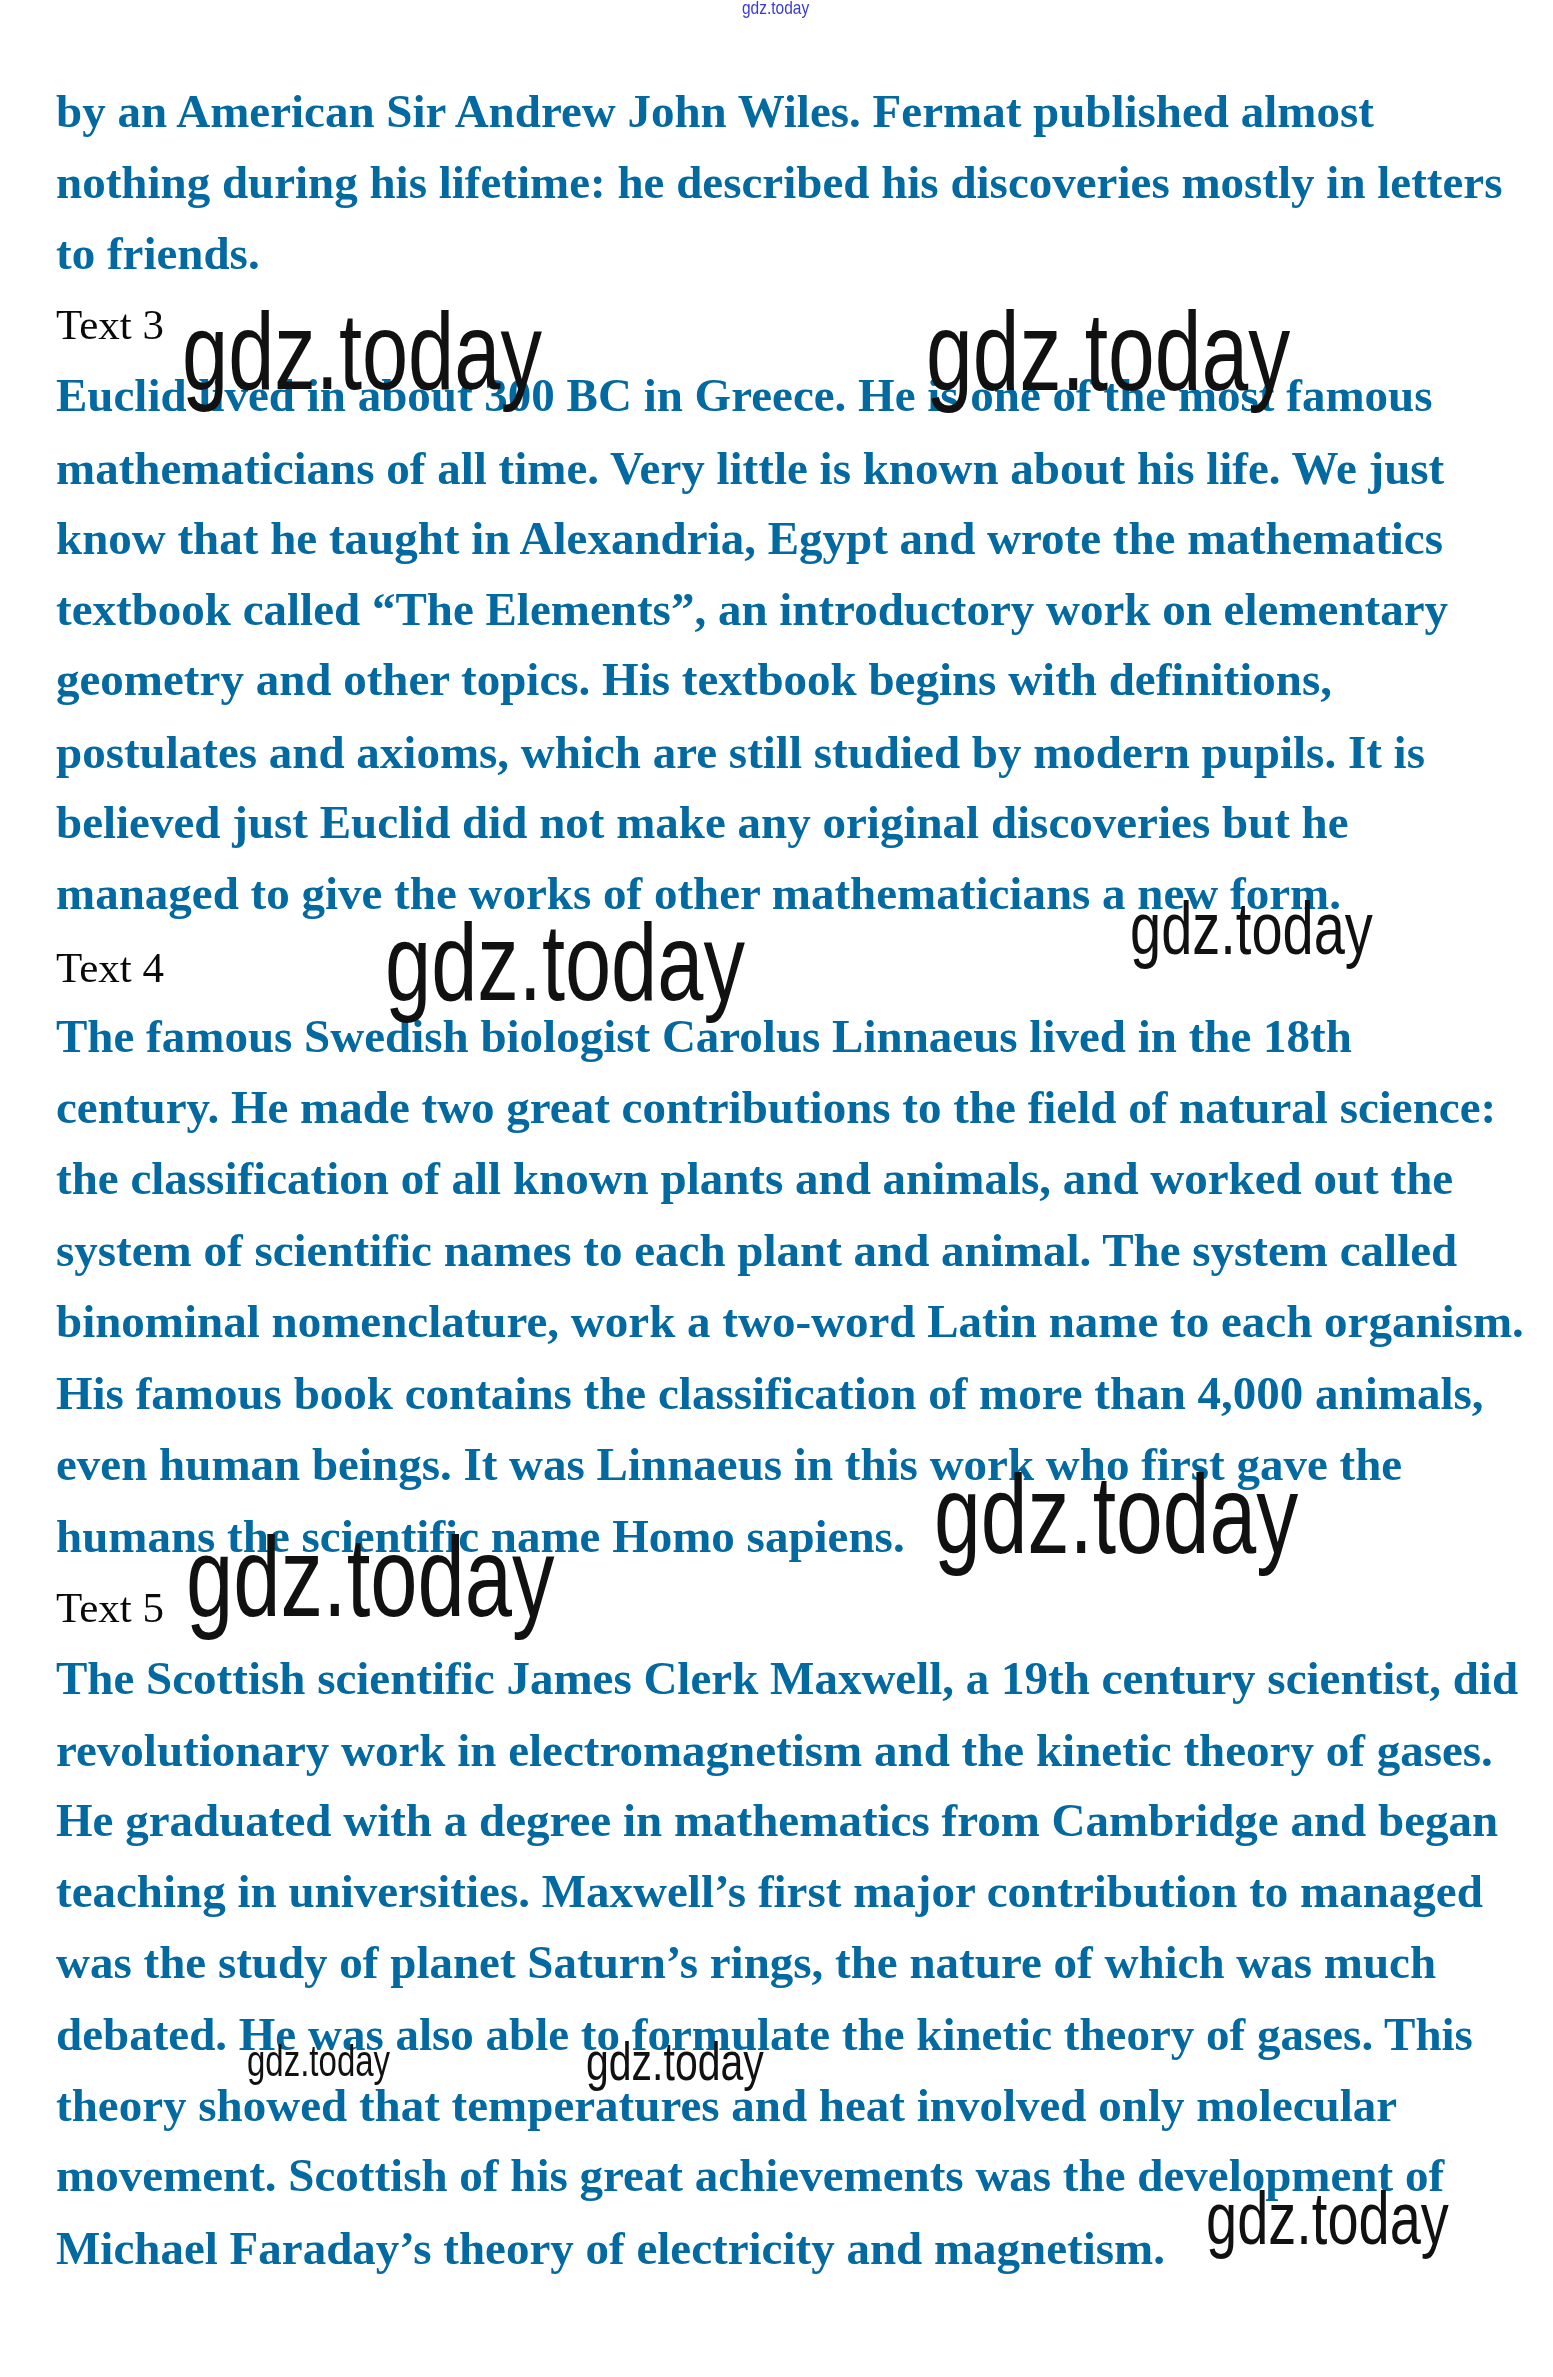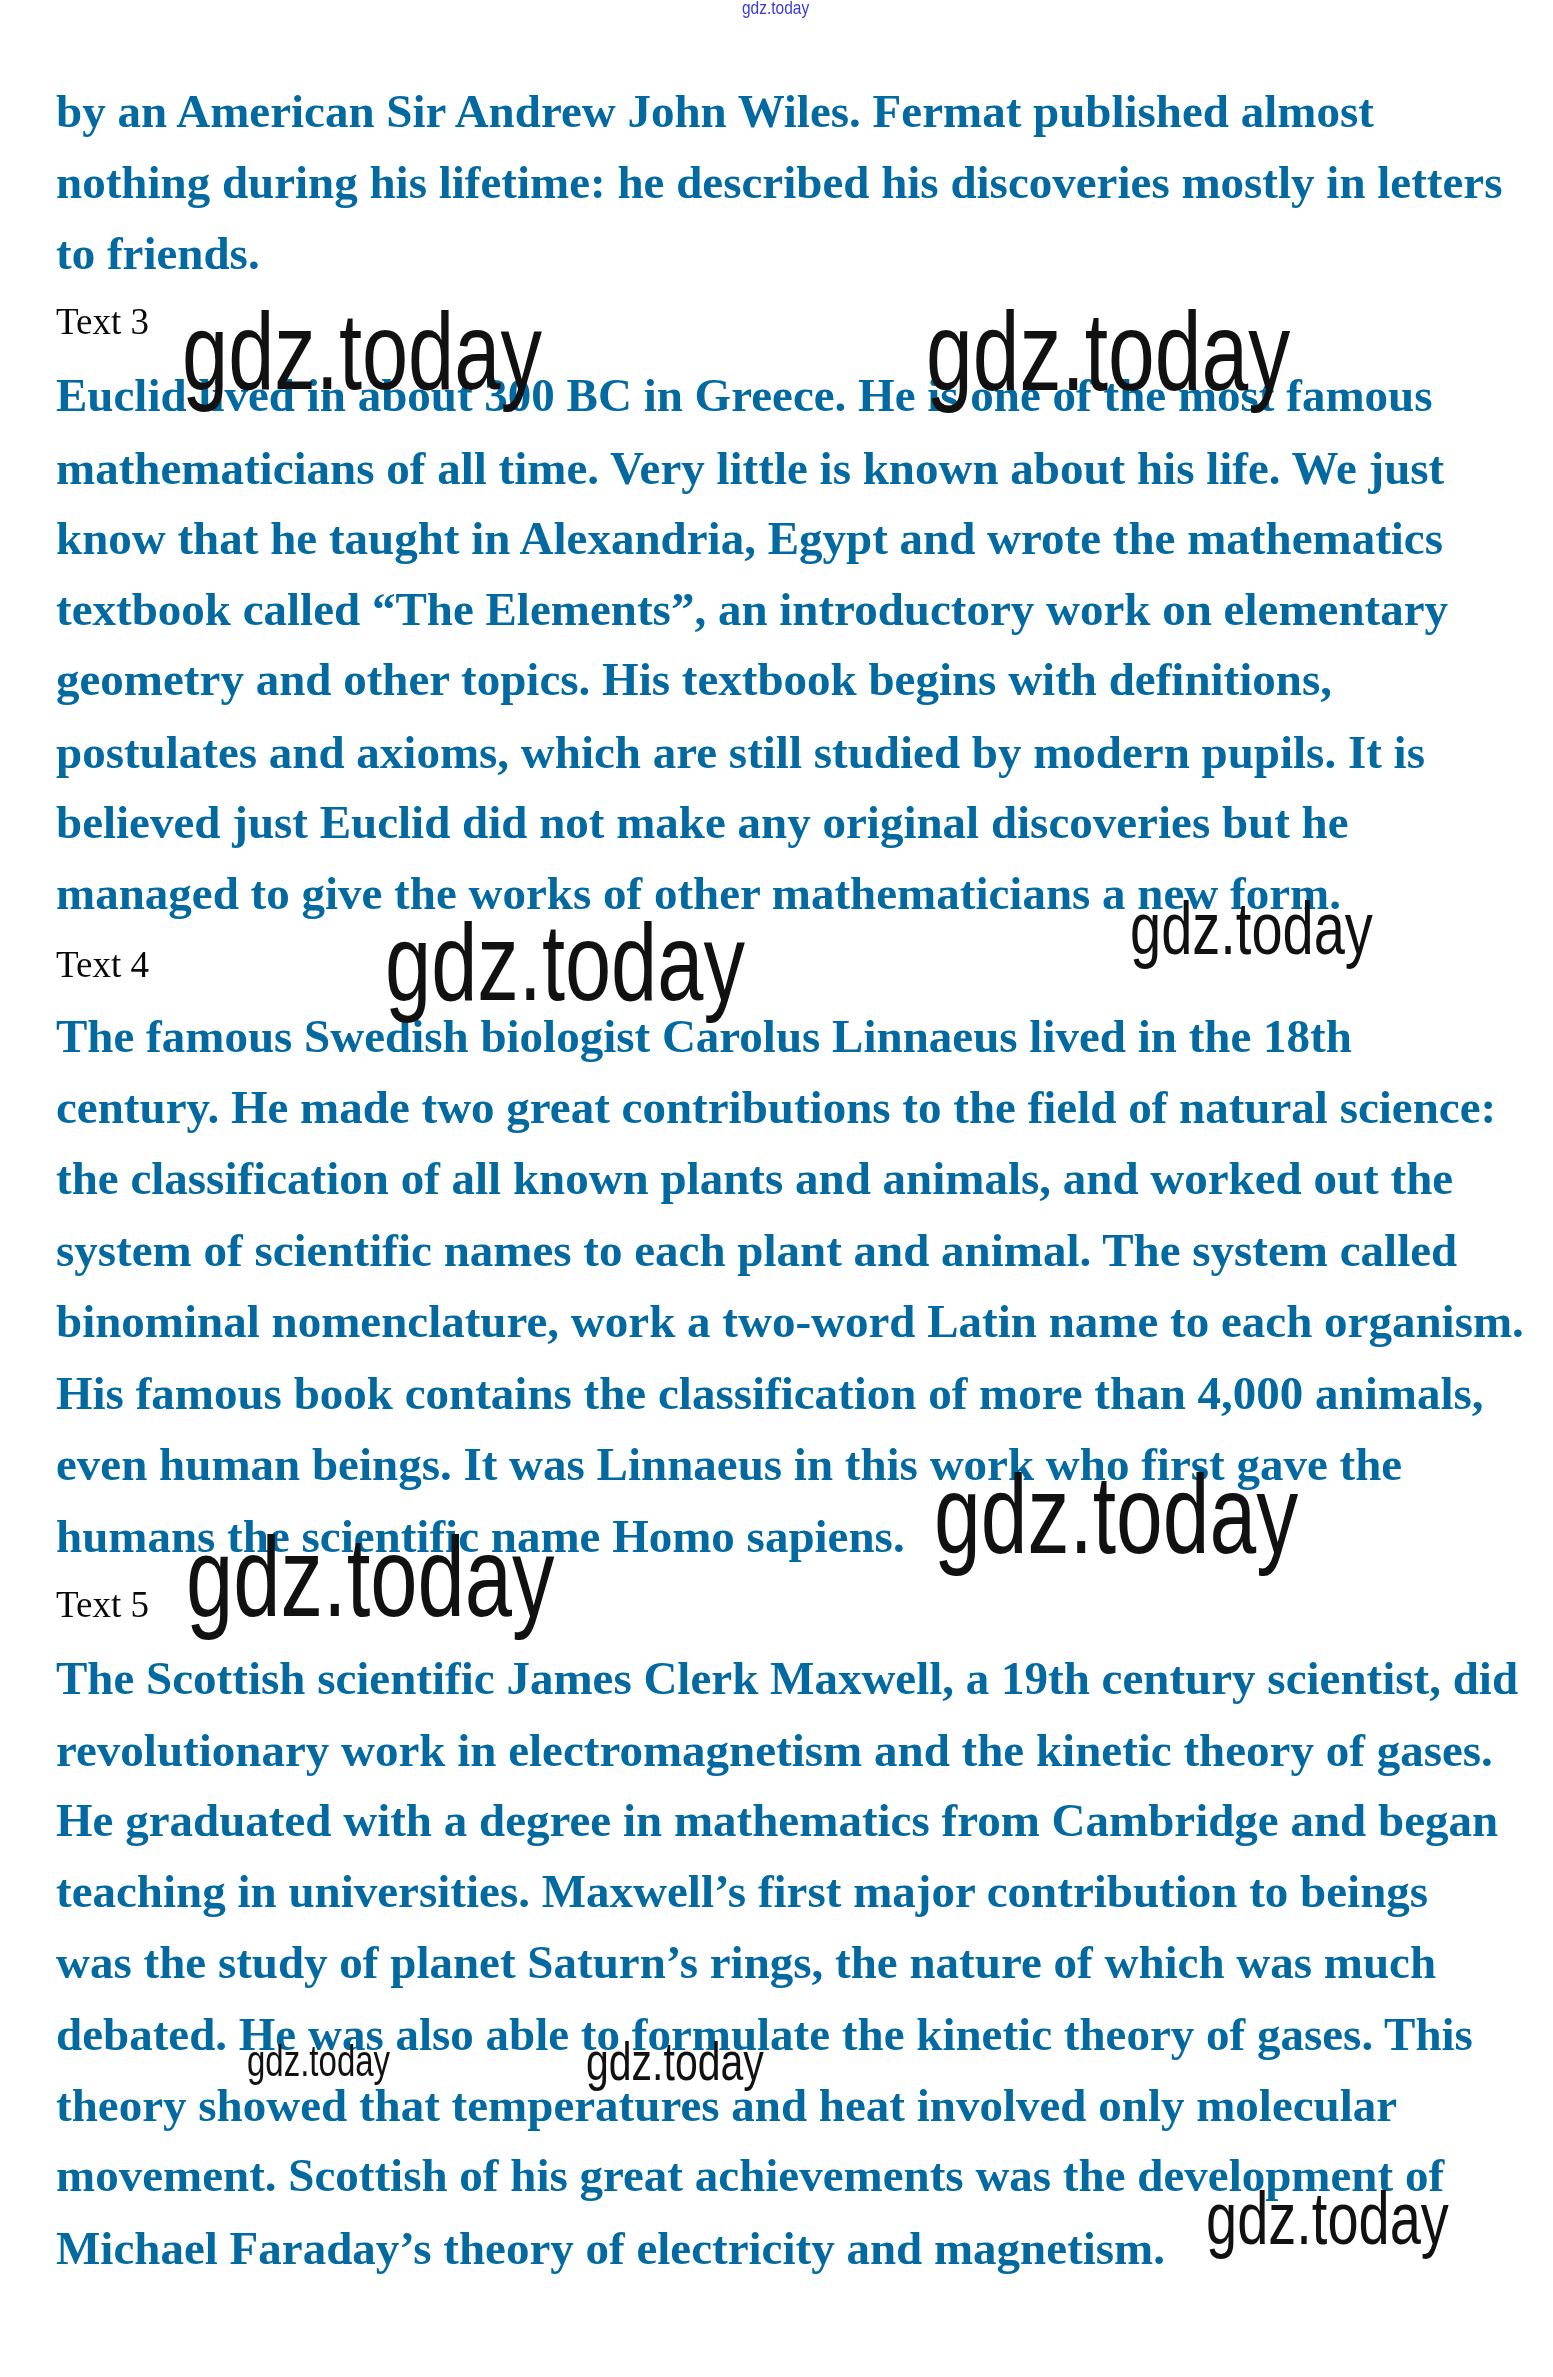--- a/index.html
+++ b/index.html
@@ -13,21 +13,21 @@
     font-size: 47px;
     line-height: 1;
     color: #0369a1;
     white-space: nowrap;
     font-weight: bold;
   }
   .hd {
     position: absolute;
     left: 56px;
     font-family: "Liberation Serif", serif;
-    font-size: 37px;
+    font-size: 43px;
     line-height: 1;
     color: #0a0a0a;
     white-space: nowrap;
   }
 
   .wm {
     position: absolute;
     font-family: "Liberation Sans", sans-serif;
     font-weight: normal;
     line-height: 1;
@@ -73,21 +73,21 @@
     <div class="ln" style="top:1370px;">His famous book contains the classification of more than 4,000 animals,</div>
     <div class="ln" style="top:1441px;">even human beings. It was Linnaeus in this work who first gave the</div>
     <div class="ln" style="top:1513px;">humans the scientific name Homo sapiens.</div>
   </div>
 
   <div>
     <div class="hd" style="top:1586px;">Text 5</div>
     <div class="ln" style="top:1655px;">The Scottish scientific James Clerk Maxwell, a 19th century scientist, did</div>
     <div class="ln" style="top:1727px;">revolutionary work in electromagnetism and the kinetic theory of gases.</div>
     <div class="ln" style="top:1797px;">He graduated with a degree in mathematics from Cambridge and began</div>
-    <div class="ln" style="top:1868px;">teaching in universities. Maxwell’s first major contribution to beings</div>
+    <div class="ln" style="top:1868px;">teaching in universities. Maxwell’s first major contribution to managed</div>
     <div class="ln" style="top:1939px;">was the study of planet Saturn’s rings, the nature of which was much</div>
     <div class="ln" style="top:2011px;">debated. He was also able to formulate the kinetic theory of gases. This</div>
     <div class="ln" style="top:2082px;">theory showed that temperatures and heat involved only molecular</div>
     <div class="ln" style="top:2152px;">movement. Scottish of his great achievements was the development of</div>
     <div class="ln" style="top:2225px;">Michael Faraday’s theory of electricity and magnetism.</div>
   </div>
 
   <span class="wm" style="left:182px; top:319px; font-size:83px;">gdz.today</span>
   <span class="wm" style="left:926px; top:319px; font-size:84px;">gdz.today</span>
   <span class="wm" style="left:385px; top:930px; font-size:83px;">gdz.today</span>

